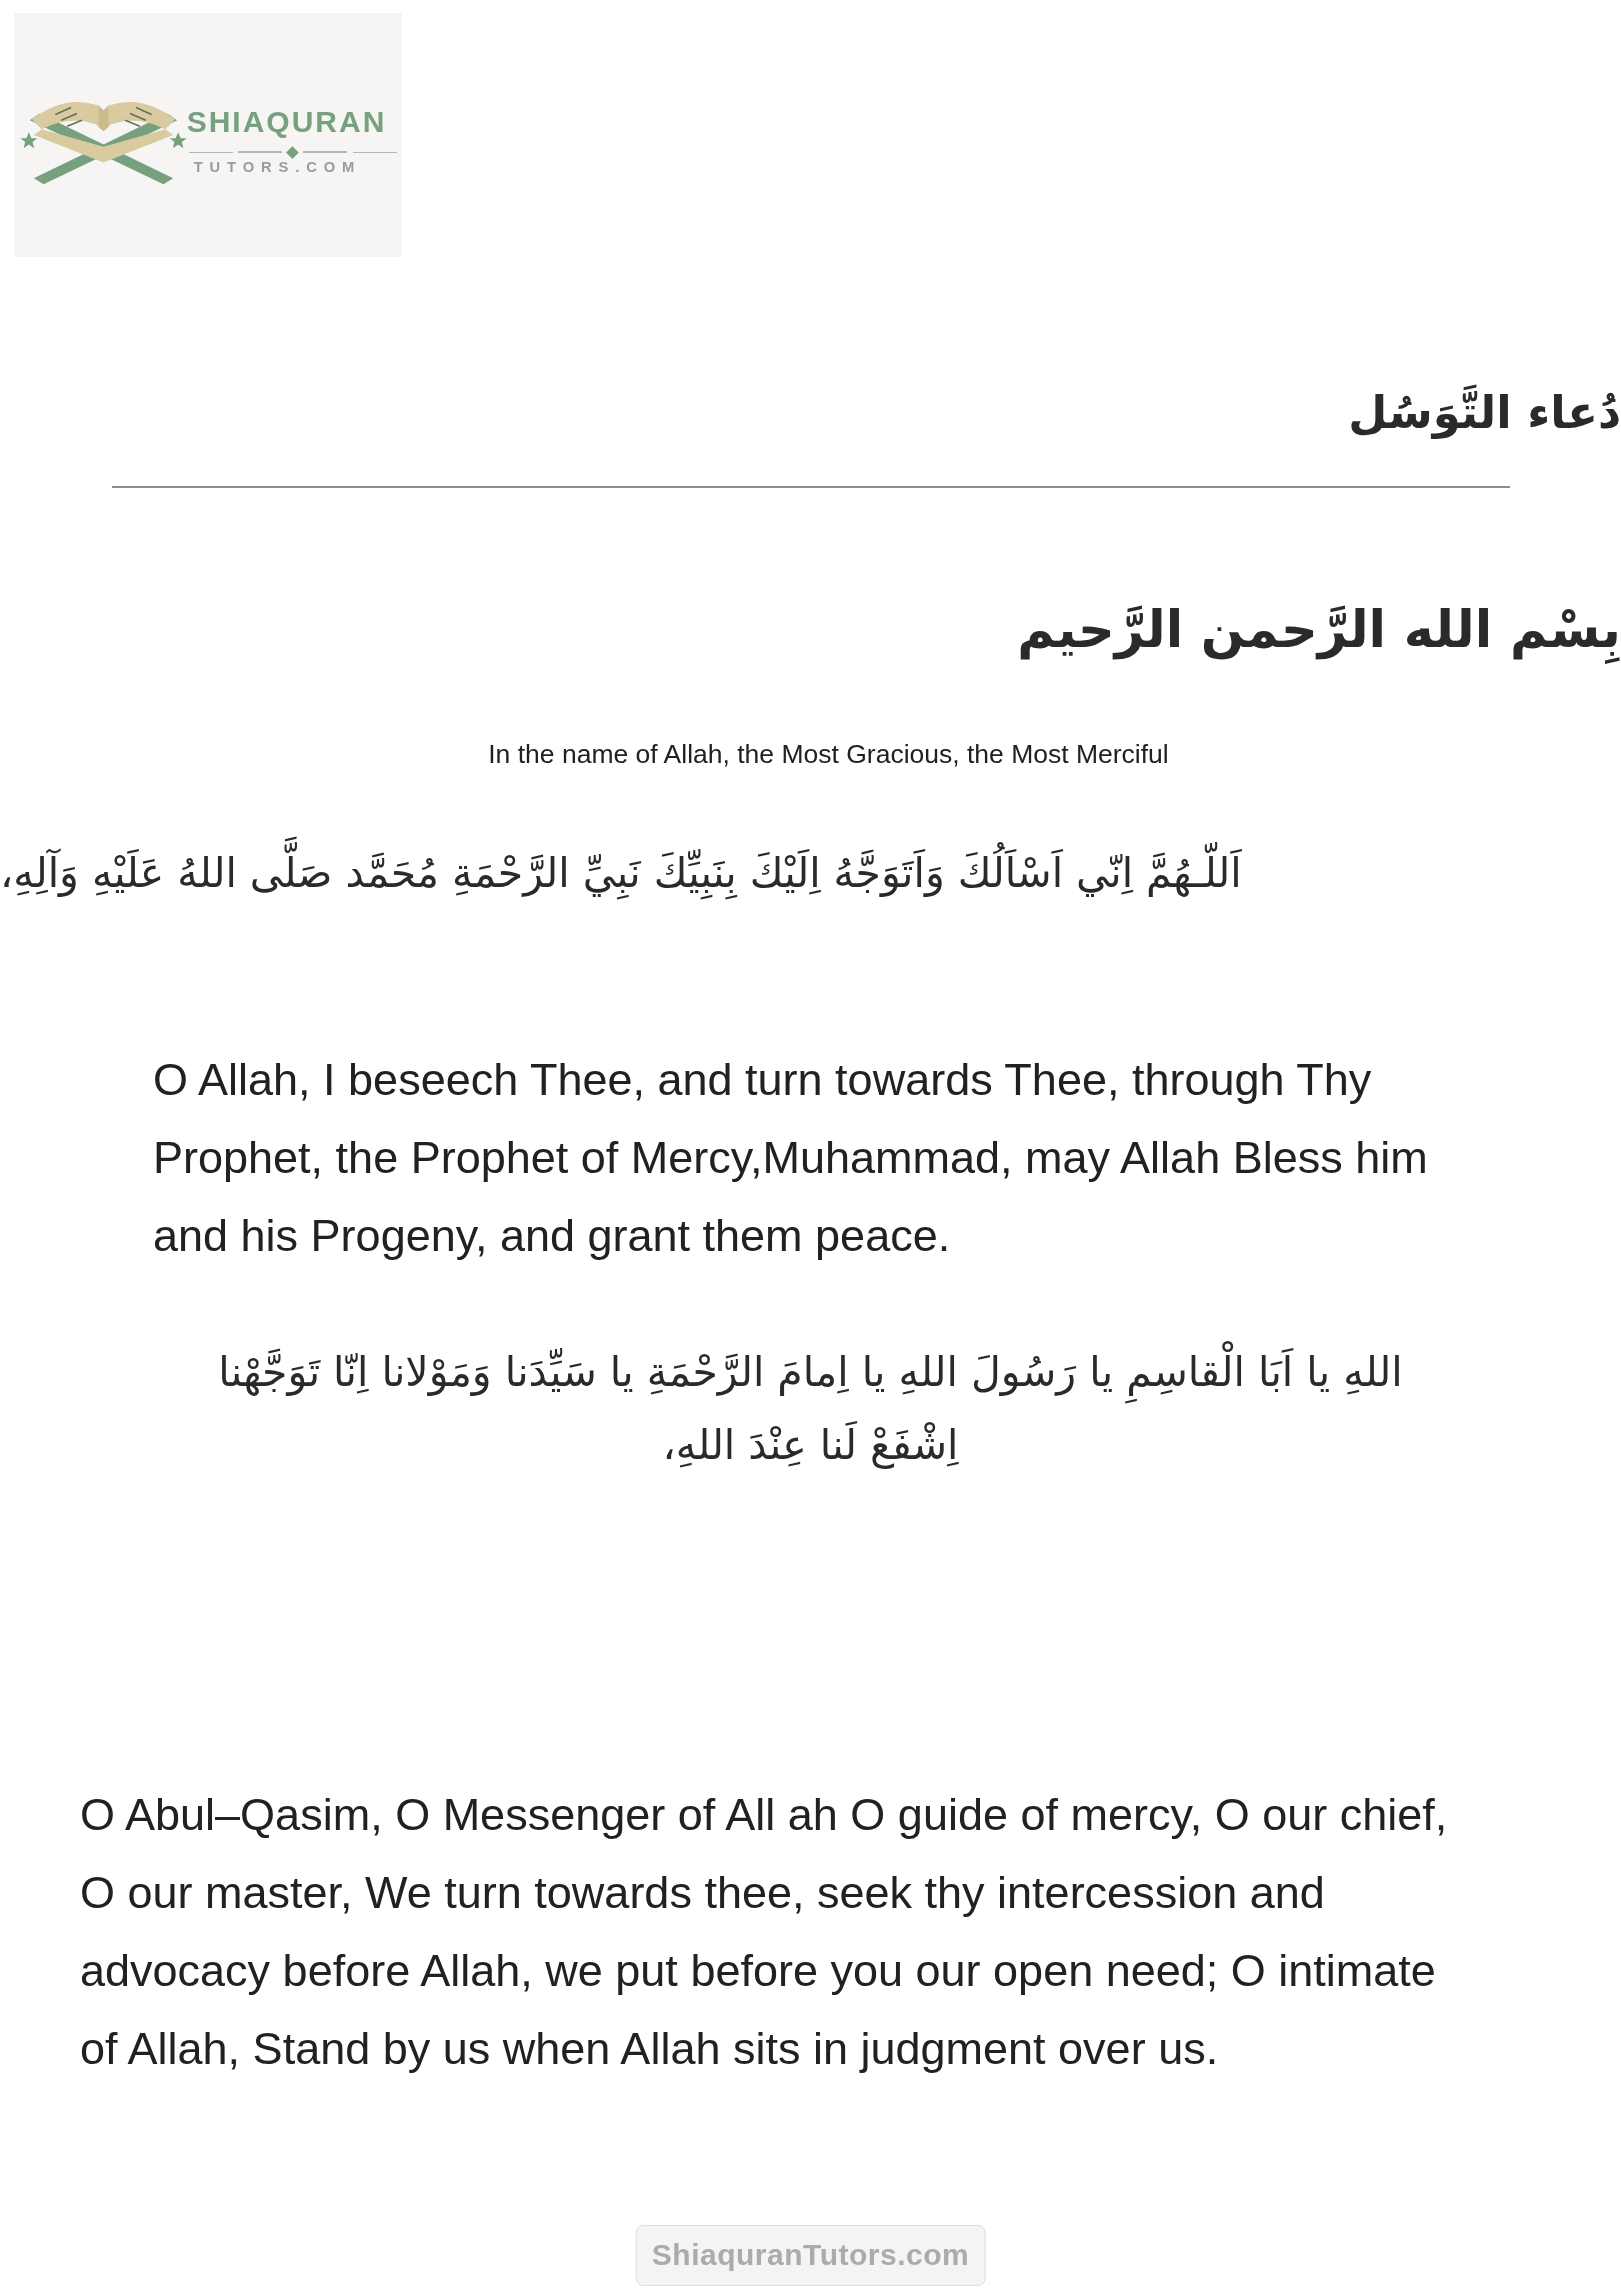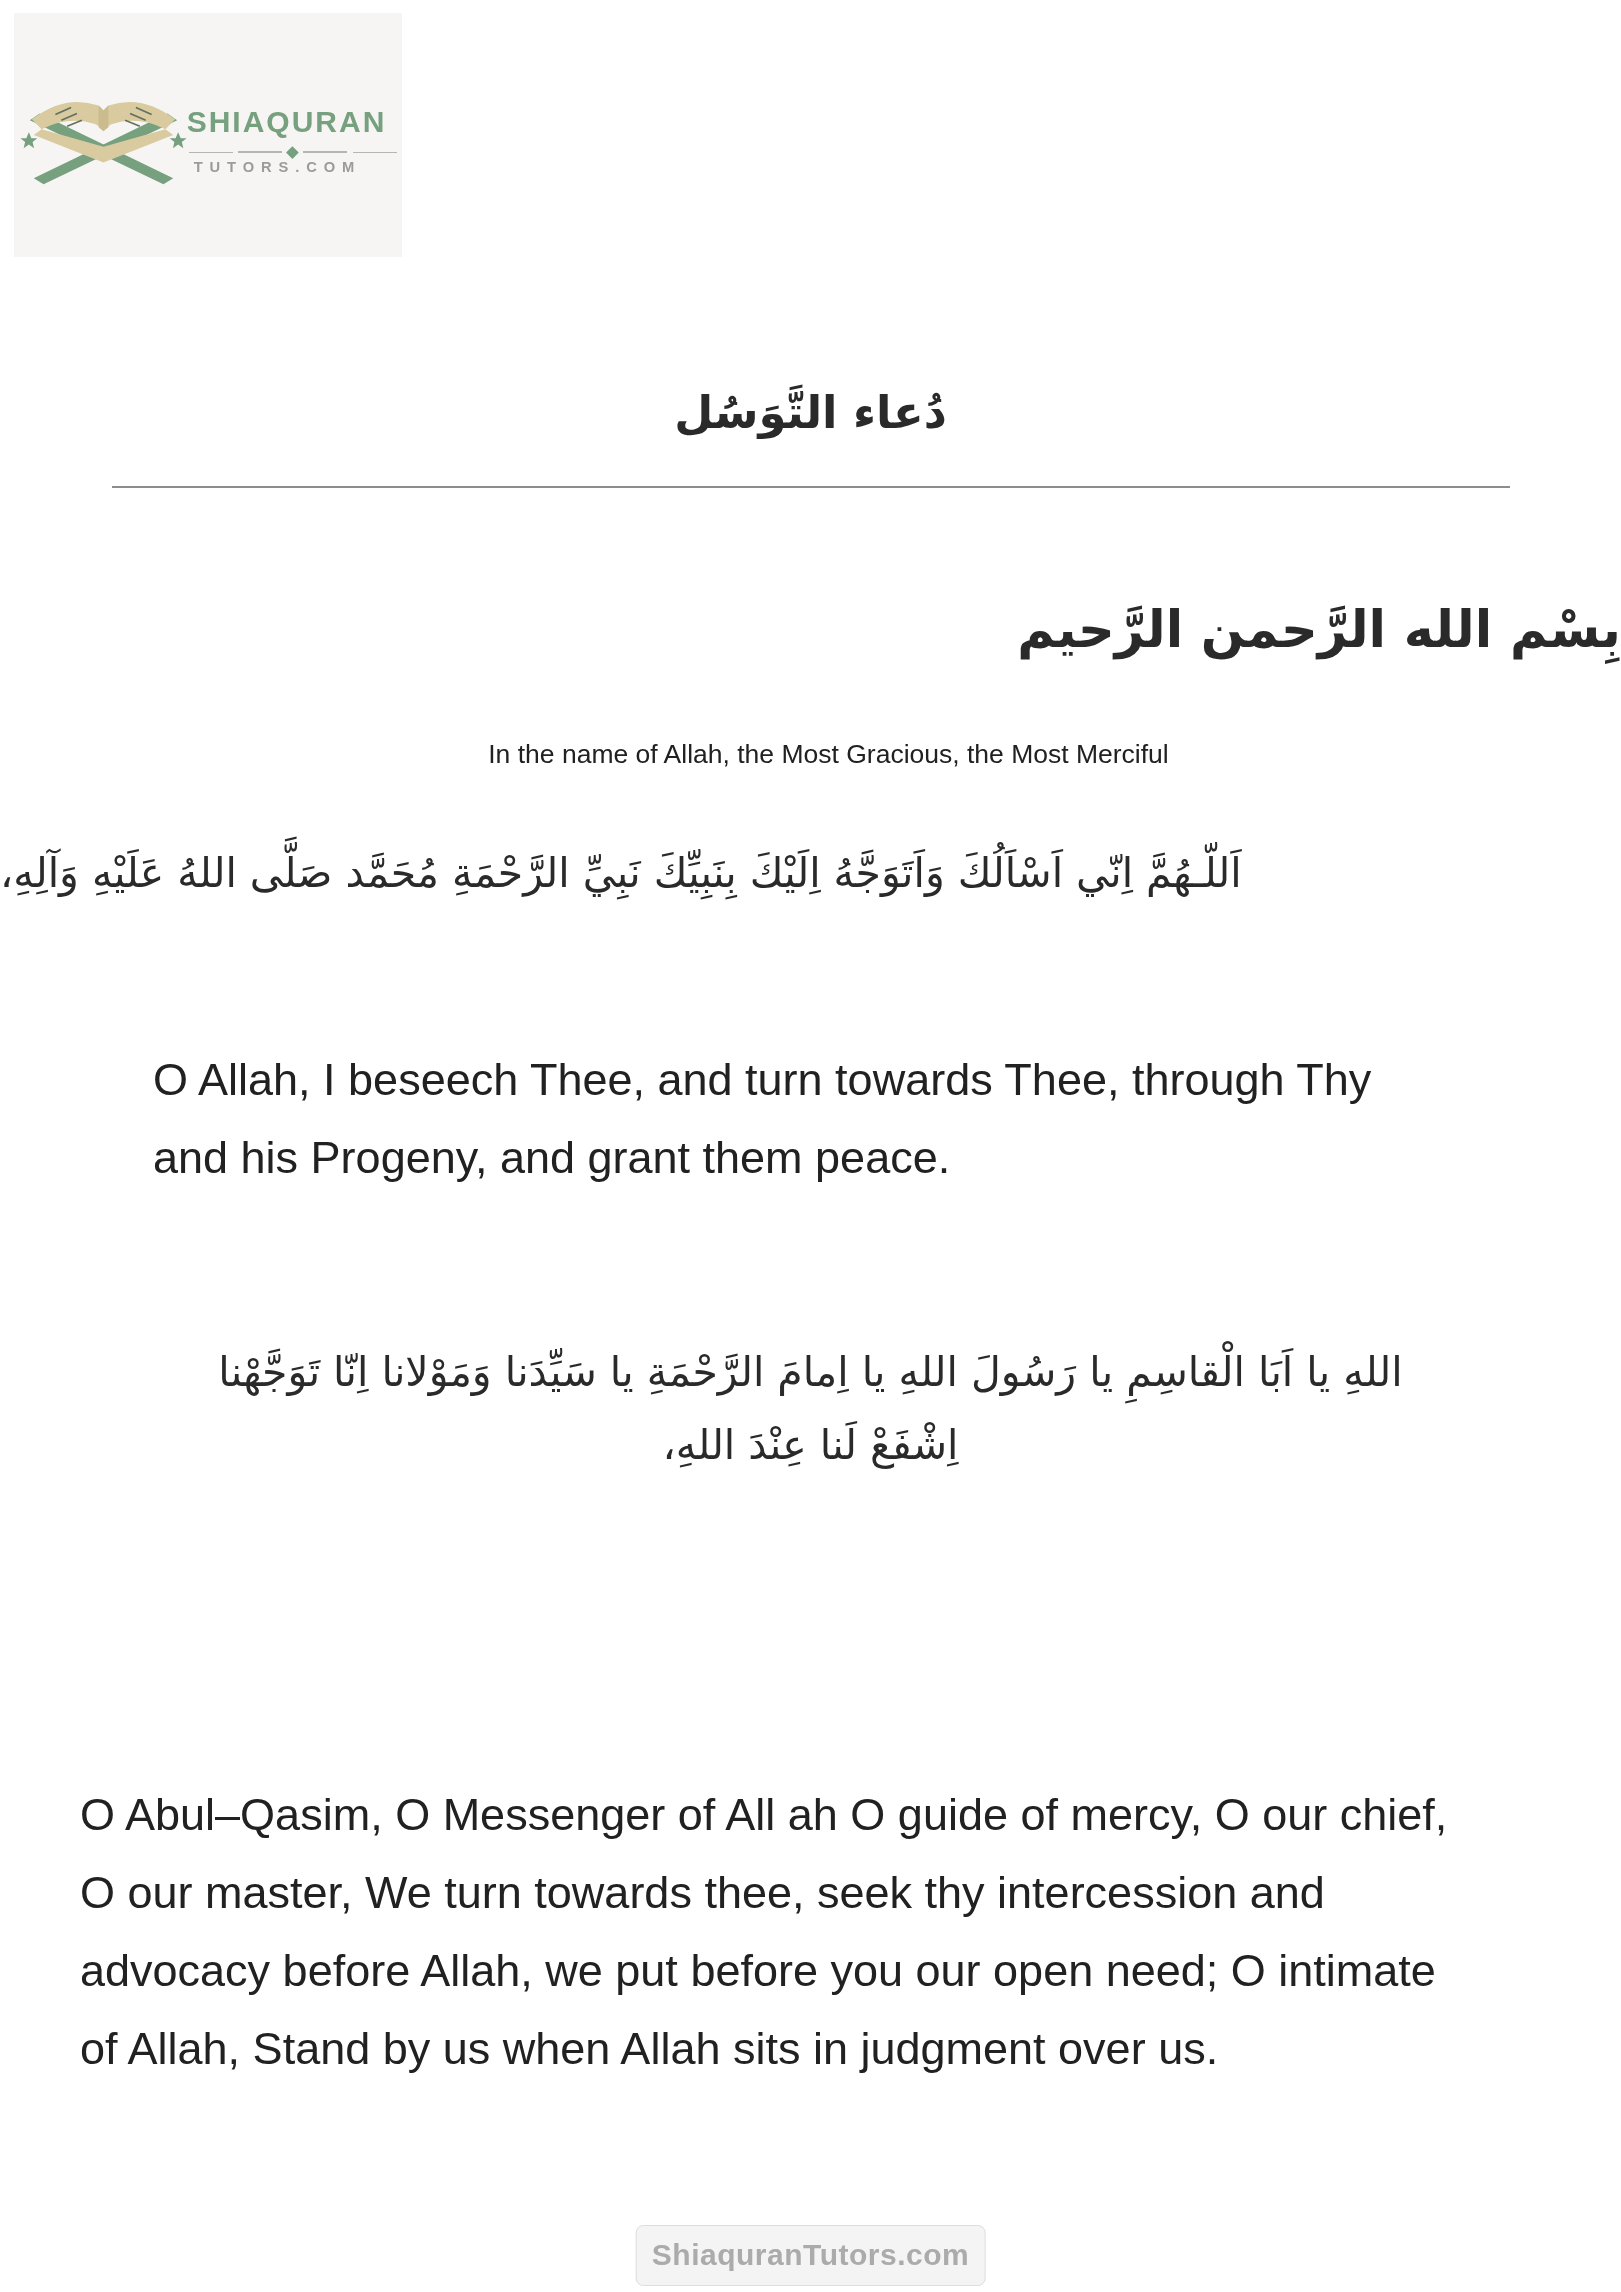--- a/index.html
+++ b/index.html
@@ -53,21 +53,21 @@
   }
 
   
   .arabic{
     font-family:"DejaVu Sans",sans-serif;
     direction:rtl;unicode-bidi:isolate;
     color:var(--arabic-color);
   }
   .title-ar{
     position:absolute;top:386px;left:0;width:100%;
-    text-align:center;font-size:45px;font-weight:700;
+    text-align:right;font-size:45px;font-weight:700;
   }
   .rule{
     position:absolute;top:486px;left:112px;width:1398px;height:0;
     border-top:2.9px solid var(--rule-gray);
   }
   .bismillah{
     position:absolute;top:600px;left:0;width:100%;
     text-align:right;font-size:51px;font-weight:700;
   }
   .caption{
@@ -153,20 +153,21 @@
 
   <div class="title-ar arabic">دُعاء التَّوَسُل</div>
   <div class="rule"></div>
 
   <div class="bismillah arabic">بِسْم الله الرَّحمن الرَّحيم</div>
   <div class="caption">In the name of Allah, the Most Gracious, the Most Merciful</div>
 
   <div class="ar-line1 arabic">اَللّـهُمَّ اِنّي اَسْاَلُكَ وَاَتَوَجَّهُ اِلَيْكَ بِنَبِيِّكَ نَبِيِّ الرَّحْمَةِ مُحَمَّد صَلَّى اللهُ عَلَيْهِ وَآلِهِ،</div>
   <div class="en-para1">
     <div>O Allah, I beseech Thee, and turn towards Thee, through Thy</div>
+    <div>Prophet, the Prophet of Mercy,Muhammad, may Allah Bless him</div>
     <div>and his Progeny, and grant them peace.</div>
   </div>
 
   <div class="ar-para2 arabic">
     <div>اللهِ يا اَبَا الْقاسِمِ يا رَسُولَ اللهِ يا اِمامَ الرَّحْمَةِ يا سَيِّدَنا وَمَوْلانا اِنّا تَوَجَّهْنا</div>
     <div>اِشْفَعْ لَنا عِنْدَ اللهِ،</div>
   </div>
 
   <div class="en-para2">
     <div>O Abul–Qasim, O Messenger of All ah O guide of mercy, O our chief,</div>

